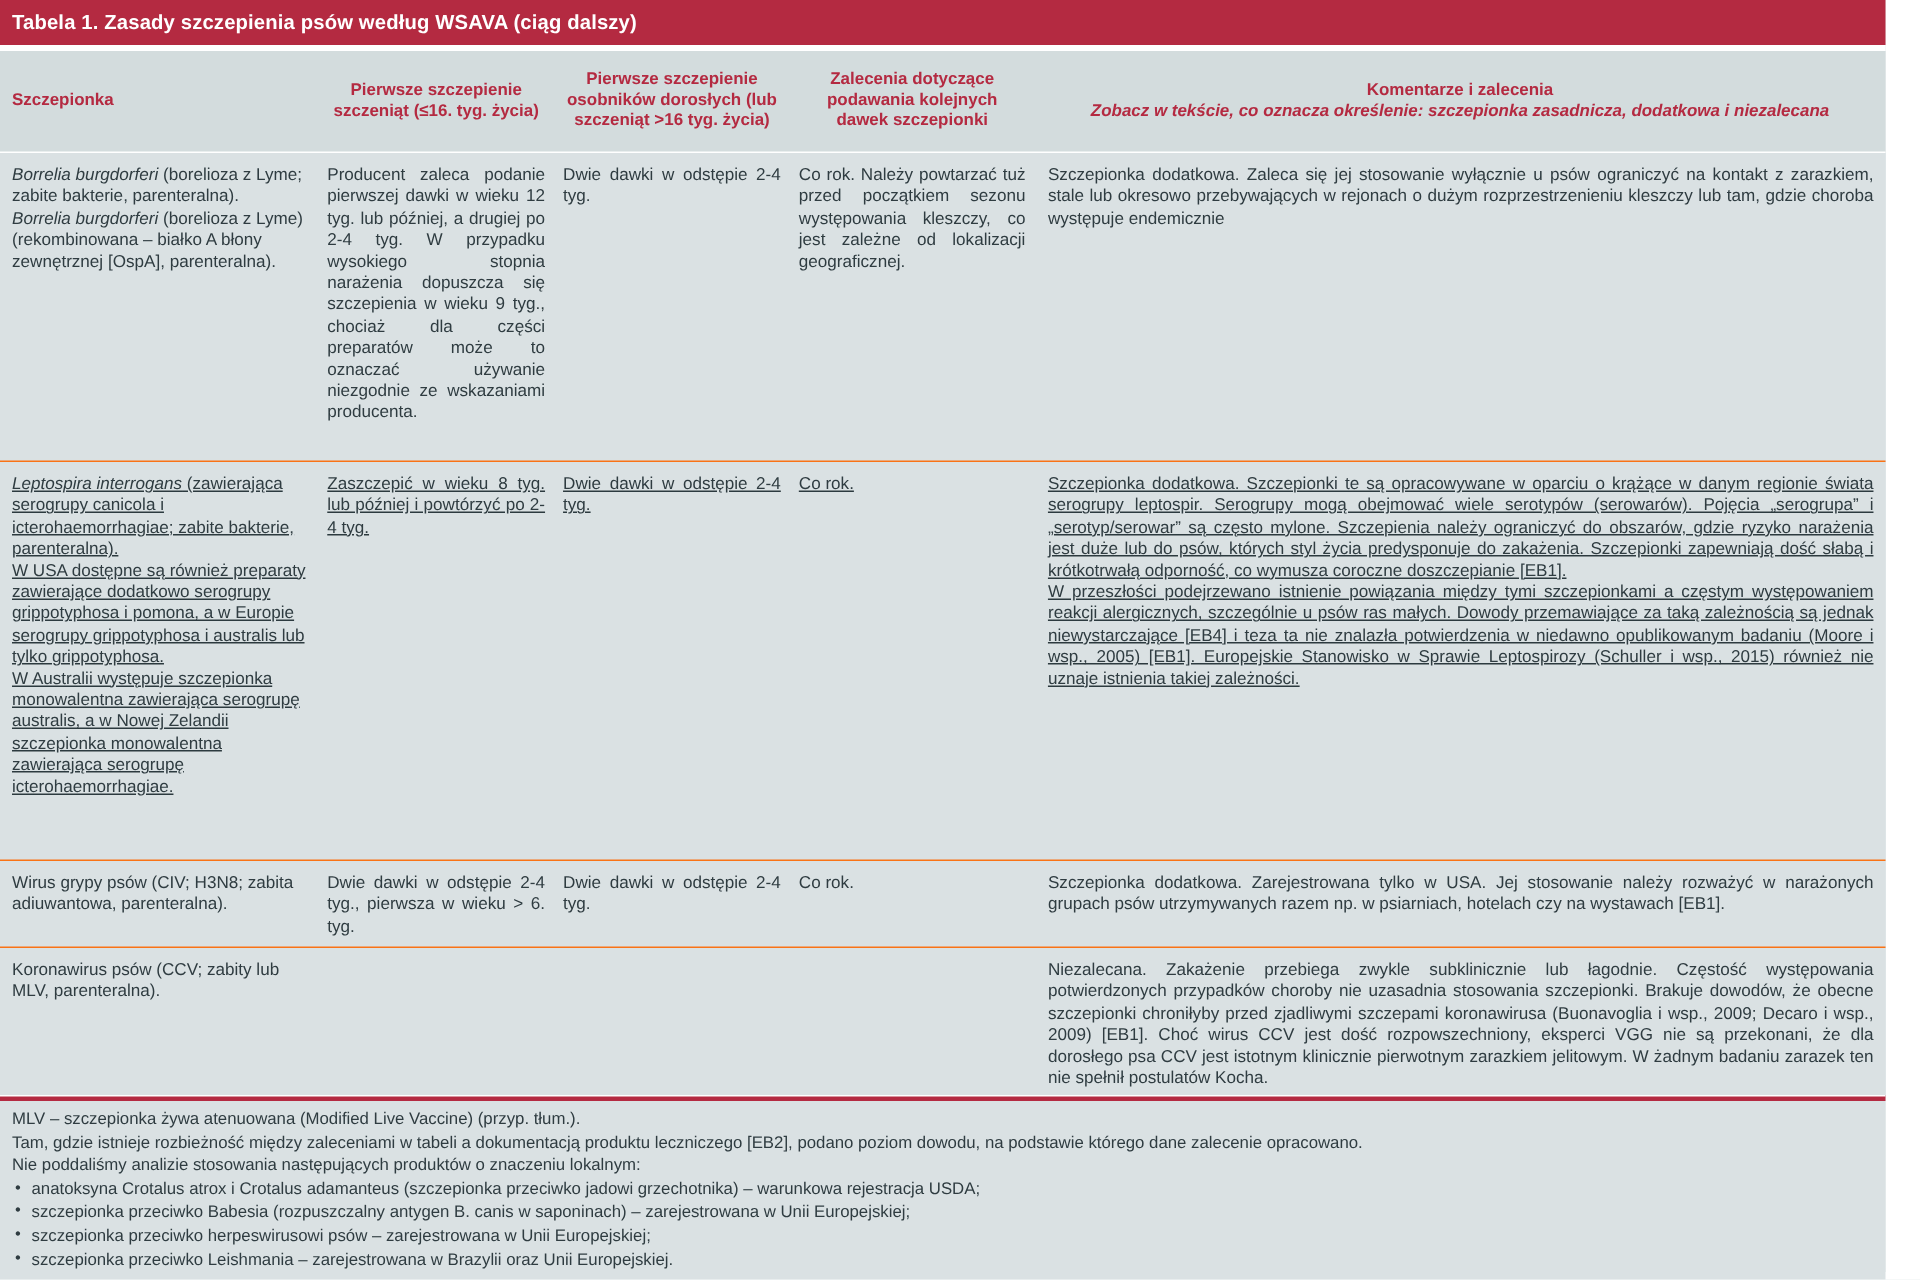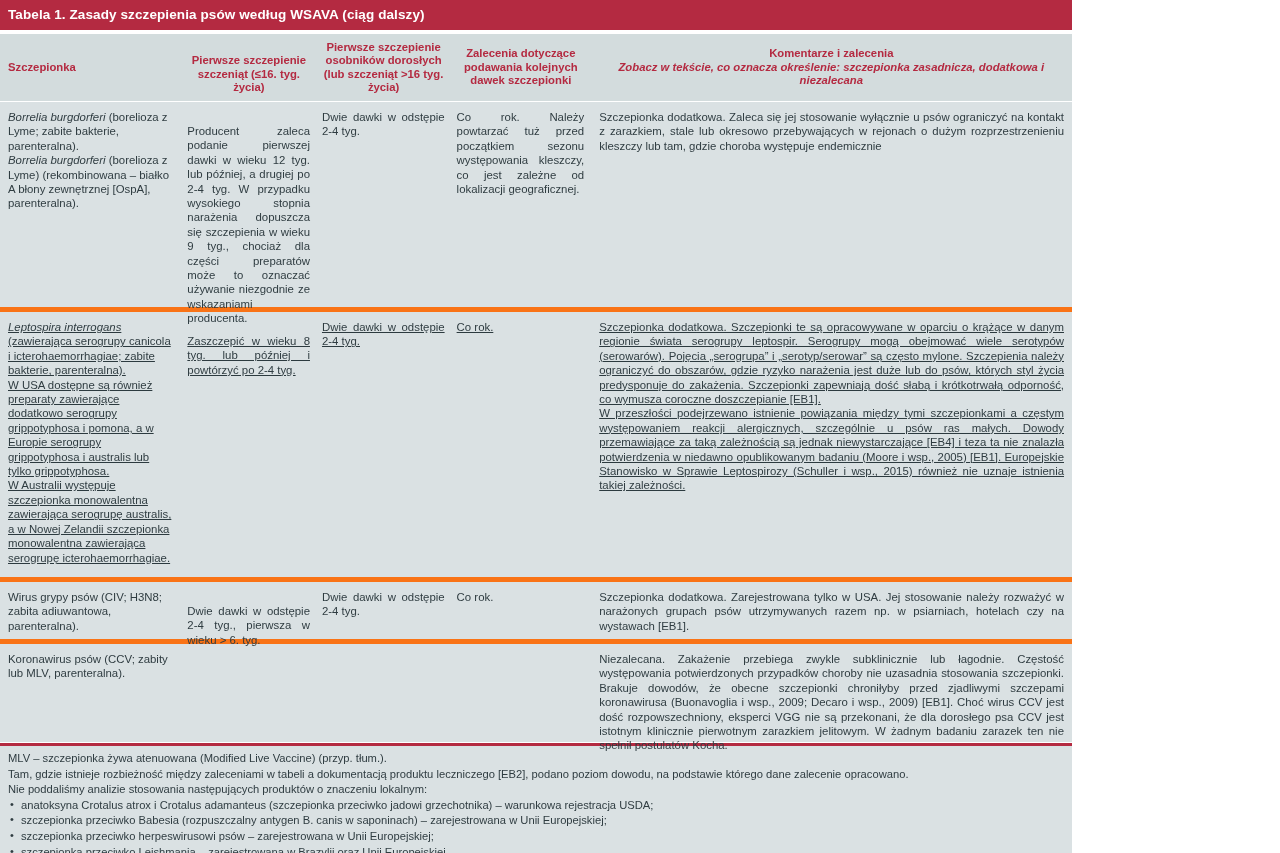--- a/index.html
+++ b/index.html
@@ -9,21 +9,21 @@
   }
   body {
     width: 1280px;
     height: 853px;
     overflow: hidden;
     font-family: "Liberation Sans", sans-serif;
     color: #2c3a3f;
   }
 
   .table-wrap {
-    width: 1072px;
+    width: 1257px;
     height: 853px;
     position: relative;
     background: #dae1e3;
   }
 
   
   .title-bar {
     background: #b42a41;
     color: #ffffff;
     font-size: 13.5px;
@@ -64,31 +64,31 @@
     text-align: right;
     padding-left: 8px;
   }
   .head-comment-line2 {
     font-style: italic;
     display: block;
   }
 
   
   .c1 { width: 216px; }
-  .c2 { width: 160px; margin-top: 14px; }
+  .c2 { width: 160px; }
   .c3 { width: 160px; }
   .c4 { width: 166px; }
   .c5 { width: 578px; }
 
   
   .body-rows { background: #dae1e3; }
   .row {
     display: flex;
     background: #dae1e3;
-    border-bottom: 5px solid #f97316;
+    border-bottom: 1px solid #f97316;
   }
   .row:last-child { border-bottom: none; }
   .cell {
     box-sizing: border-box;
     padding: 8px 6px 8px 6px;
     font-size: 11.4px;
     line-height: 14.4px;
     color: #2f3c41;
     text-align: justify;
     text-justify: inter-word;

